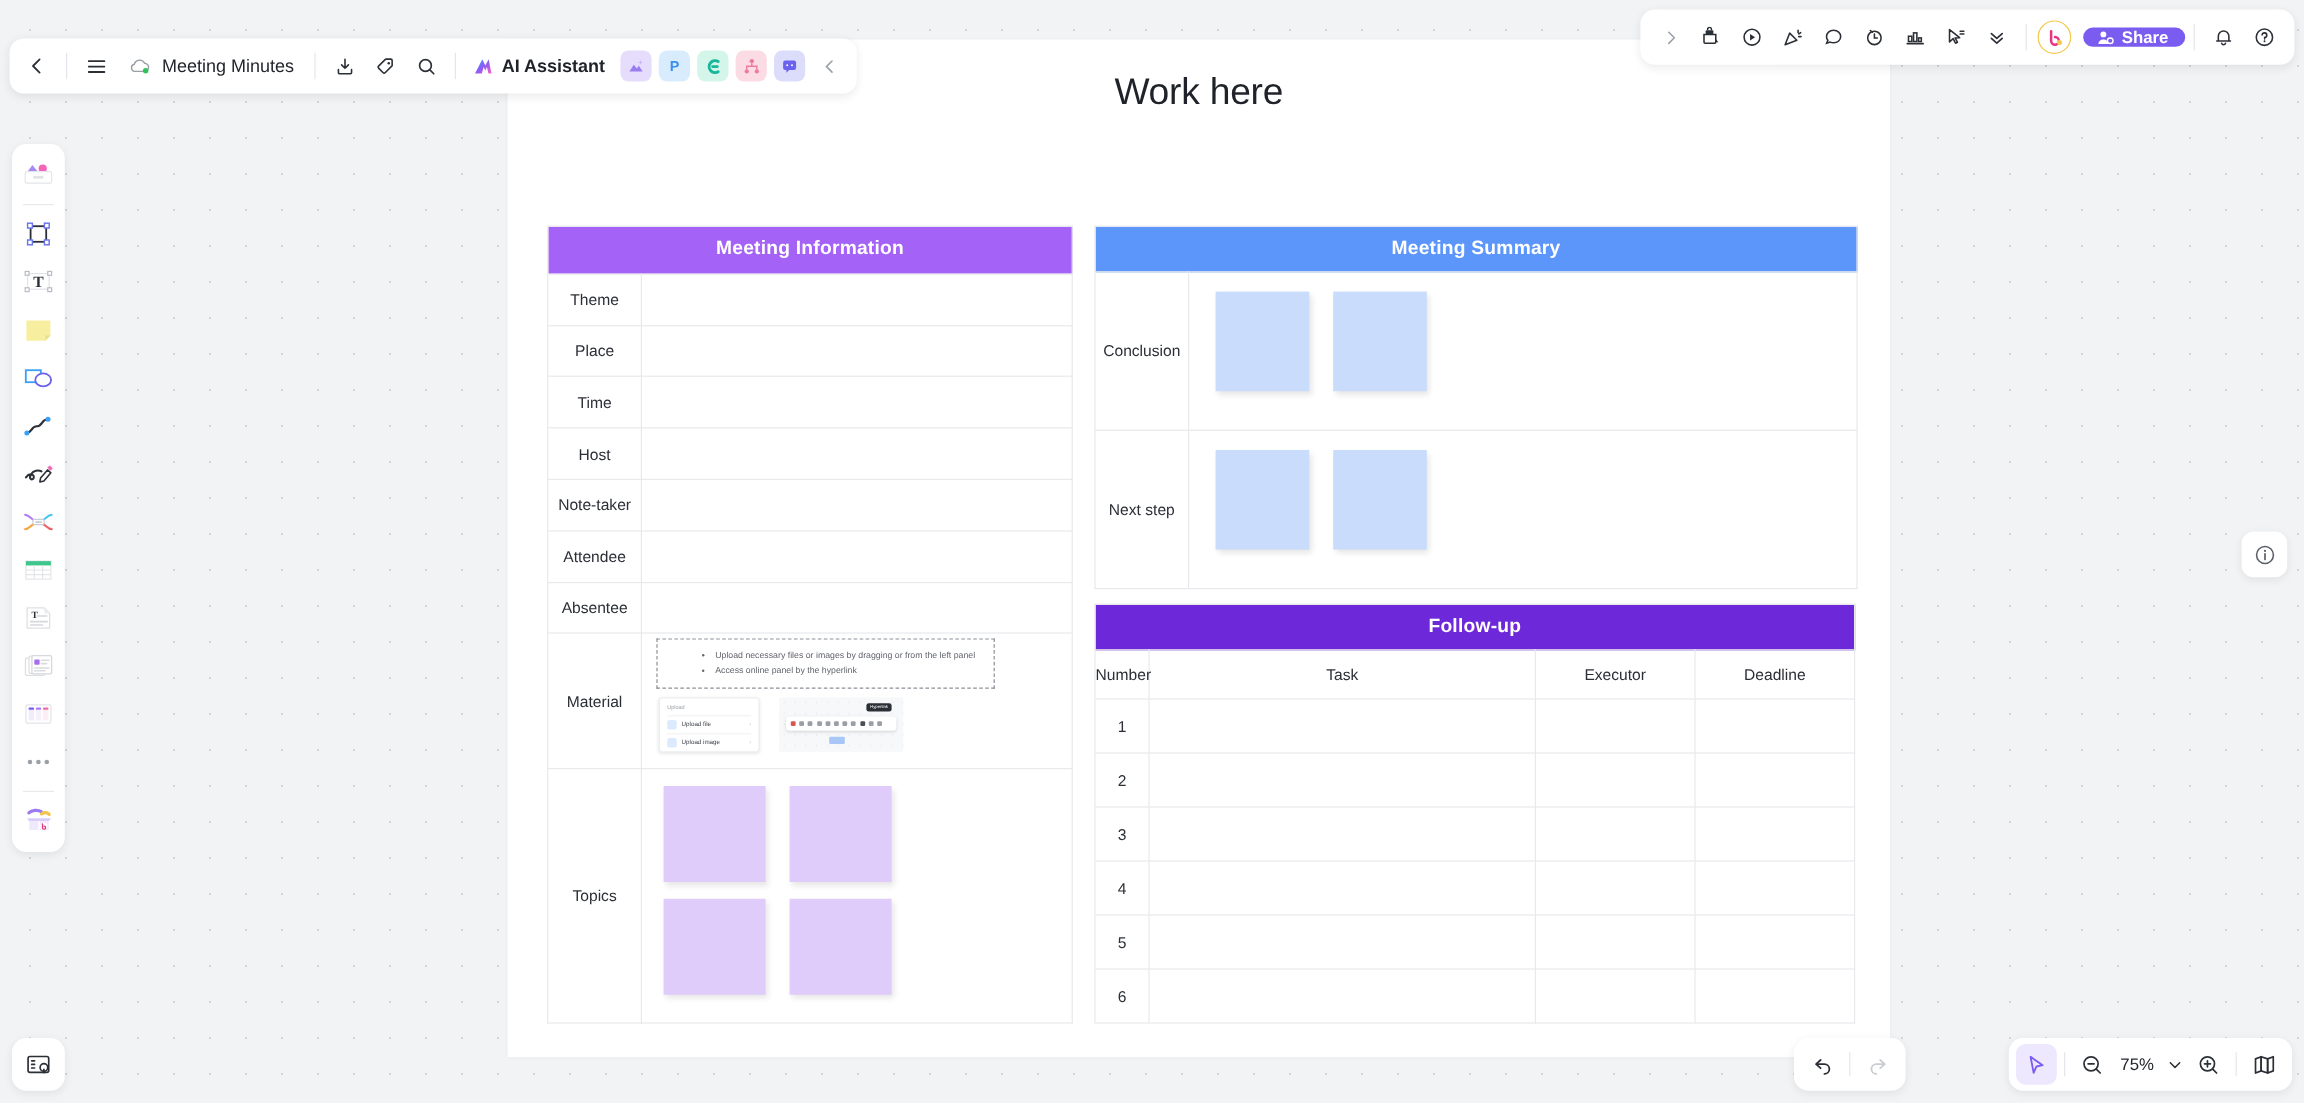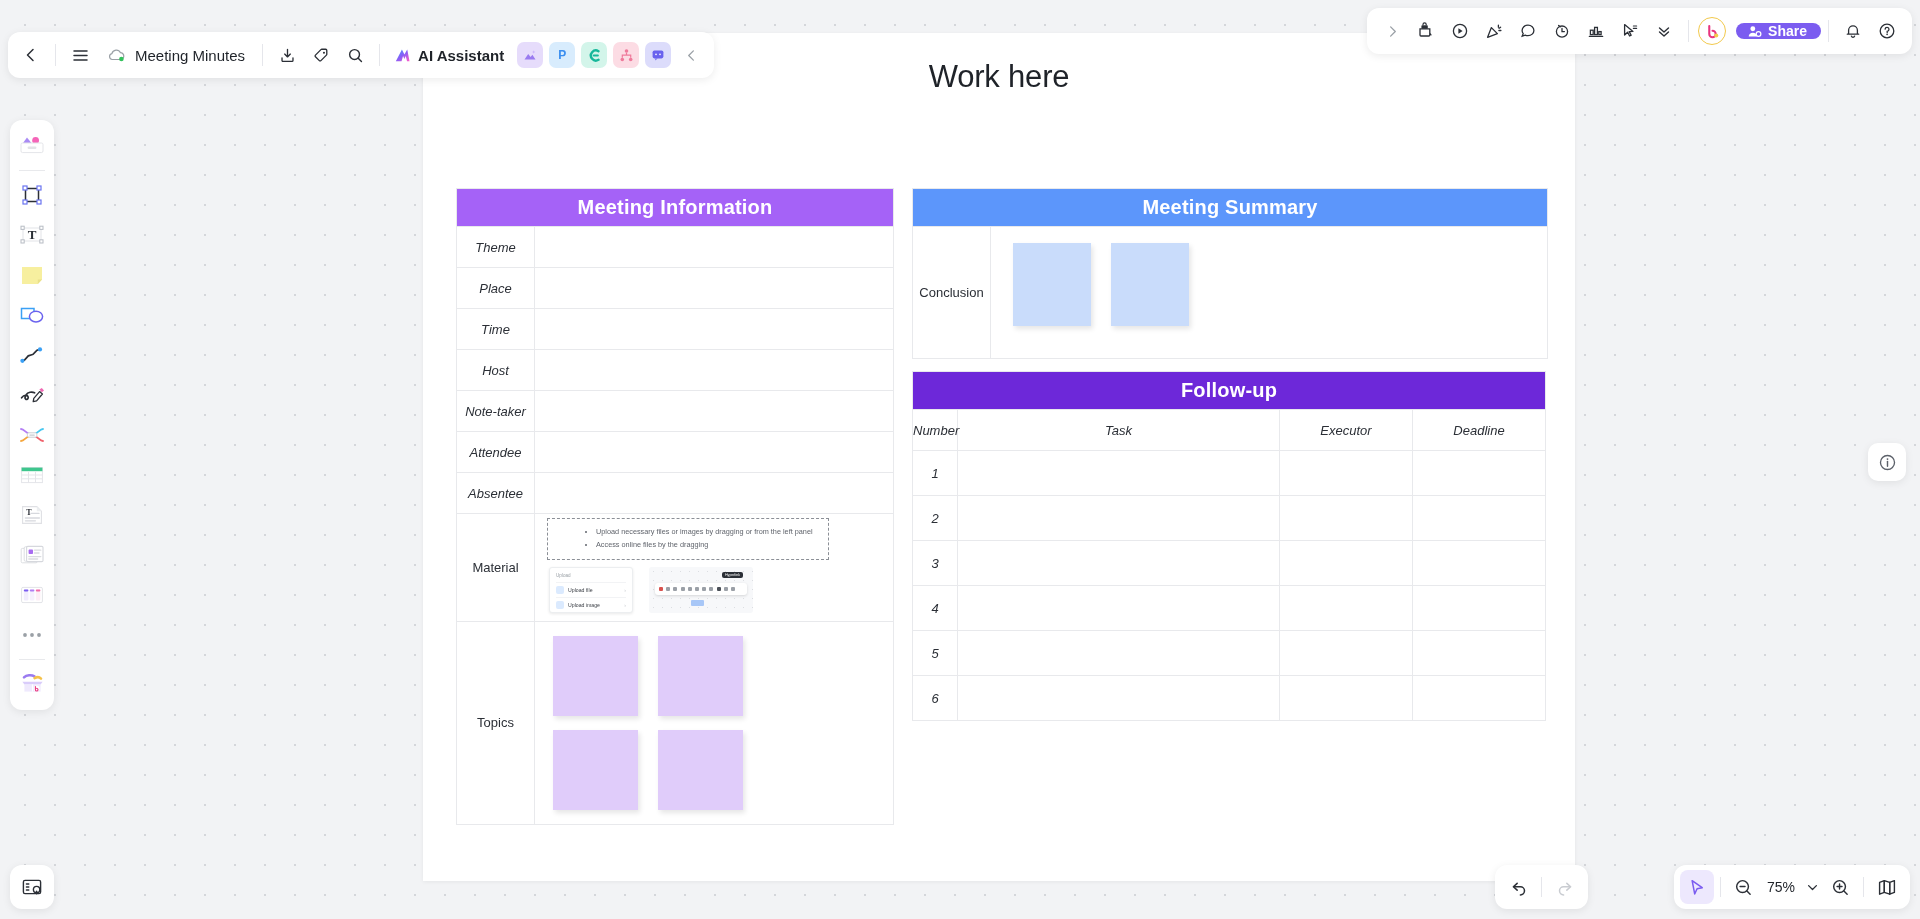--- a/index.html
+++ b/index.html
@@ -117,28 +117,28 @@
   .page-title {
     text-align: center; font-size: 31px; font-weight: 400; color: #1f2329;
     padding-top: 26px; letter-spacing: -0.2px;
   }
   .board { position: absolute; left: 33px; top: 155px; display: flex; gap: 18px; }
 
   table { border-collapse: collapse; table-layout: fixed; }
   .tbl { border: 1px solid #e3e4e7; background: #fff; }
   .tbl td, .tbl th { border: 1px solid #e8e9ec; }
   .thead-cell {
-    color: #fff; font-size: 20px; font-weight: 700; text-align: center;
+    color: #fff; font-size: 16px; font-weight: 700; text-align: center;
     height: 38px; letter-spacing: .2px;
   }
   .lbl-cell {
     text-align: center; font-size: 13px; color: #2b2f36; font-weight: 400;
     width: 78px;
   }
-  .row-h { height: 41px; font-style: italic; }
+  .row-h { height: 41px; }
 
   
   .note { box-shadow: 2px 3px 5px rgba(0,0,0,.10); }
   .note-blue { background: #c9dcfb; width: 78px; height: 83px; }
   .note-purple { background: #e0ccfa; width: 85px; height: 80px; }
   .notes-wrap { display: flex; gap: 20px; padding: 14px 0 14px 18px; }
 
   
   .dashed-box {
     border: 1px dashed #8b8f96; padding: 7px 9px 7px 9px; margin: 4px 0 7px 12px;
@@ -545,21 +545,21 @@
           <tr class="row-h">
             <td class="lbl-cell">Absentee</td>
             <td></td>
           </tr>
           <tr>
             <td class="lbl-cell">Material</td>
             <td style="height:100px;vertical-align:top">
               <div class="dashed-box">
                 <ul>
                   <li>Upload necessary files or images by dragging or from the left panel</li>
-                  <li>Access online files by the dragging</li>
+                  <li>Access online panel by the hyperlink</li>
                 </ul>
               </div>
               <div class="mini-shots">
                 <div class="mini-upload">
                   <div class="mu-t">Upload</div>
                   <div class="mu-row">
                     <span class="mu-ico"></span>
                     <span>Upload file</span>
                     <span class="mu-chev">›</span>
                   </div>
@@ -617,20 +617,29 @@
             </tr>
             <tr>
               <td class="lbl-cell">Conclusion</td>
               <td style="height:132px;vertical-align:top">
                 <div class="notes-wrap" style="padding-left:22px;padding-top:16px">
                   <div class="note note-blue"></div>
                   <div class="note note-blue"></div>
                 </div>
               </td>
             </tr>
+            <tr>
+              <td class="lbl-cell">Next step</td>
+              <td style="height:132px;vertical-align:top">
+                <div class="notes-wrap" style="padding-left:22px;padding-top:16px">
+                  <div class="note note-blue"></div>
+                  <div class="note note-blue"></div>
+                </div>
+              </td>
+            </tr>
           </tbody>
         </table>
 
         <table class="tbl" style="width:633px;margin-top:12px">
           <colgroup>
               <col style="width:45px">
               <col style="width:322px">
               <col style="width:133px">
               <col style="width:133px">
             </colgroup>

